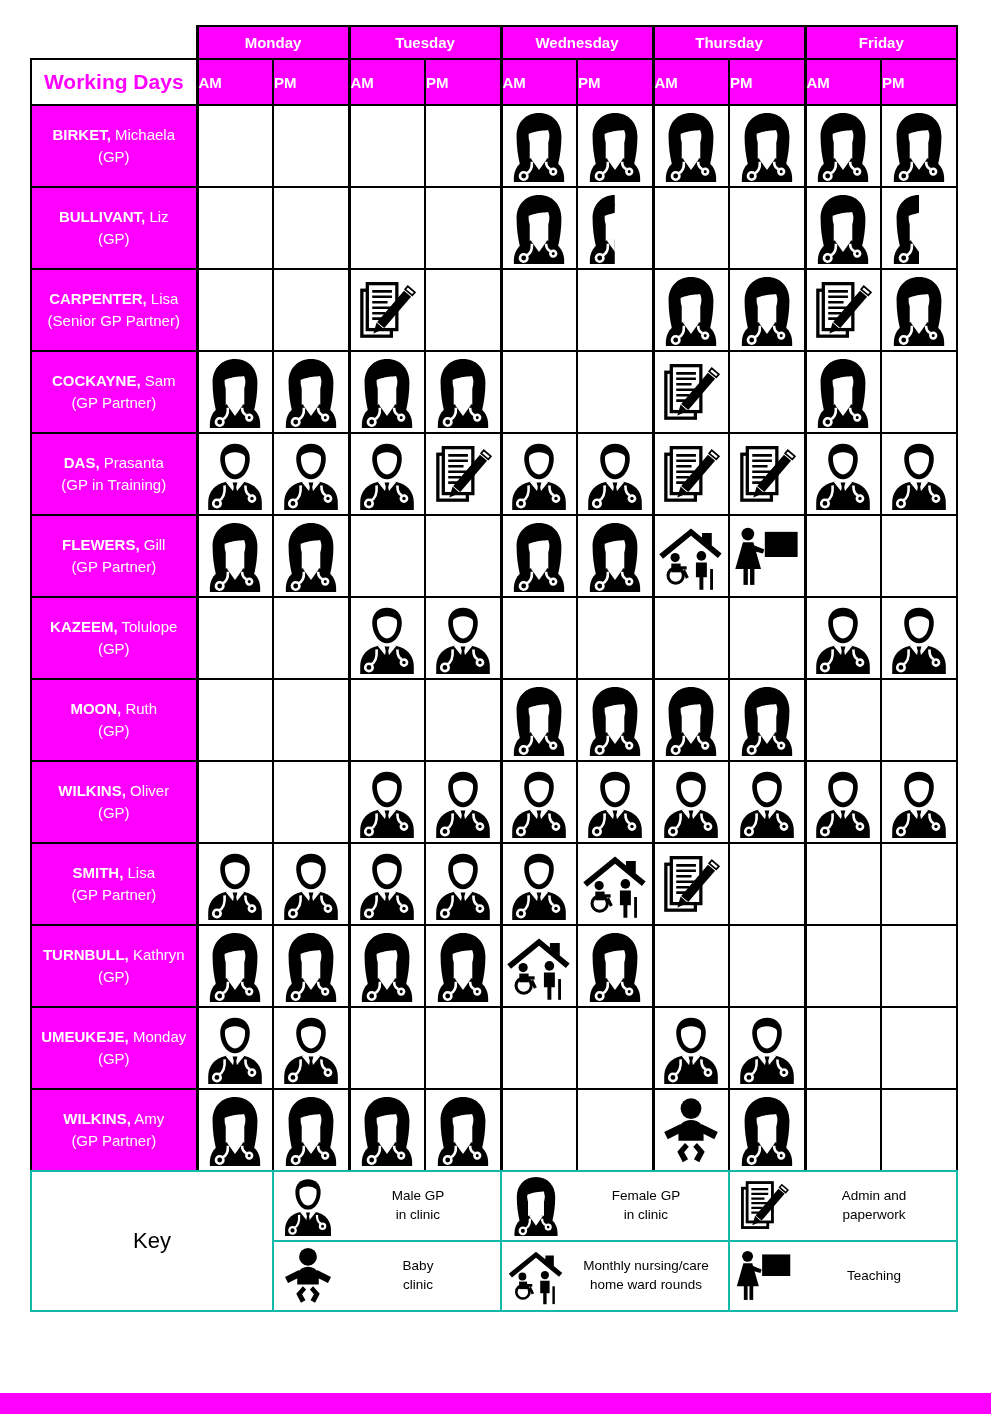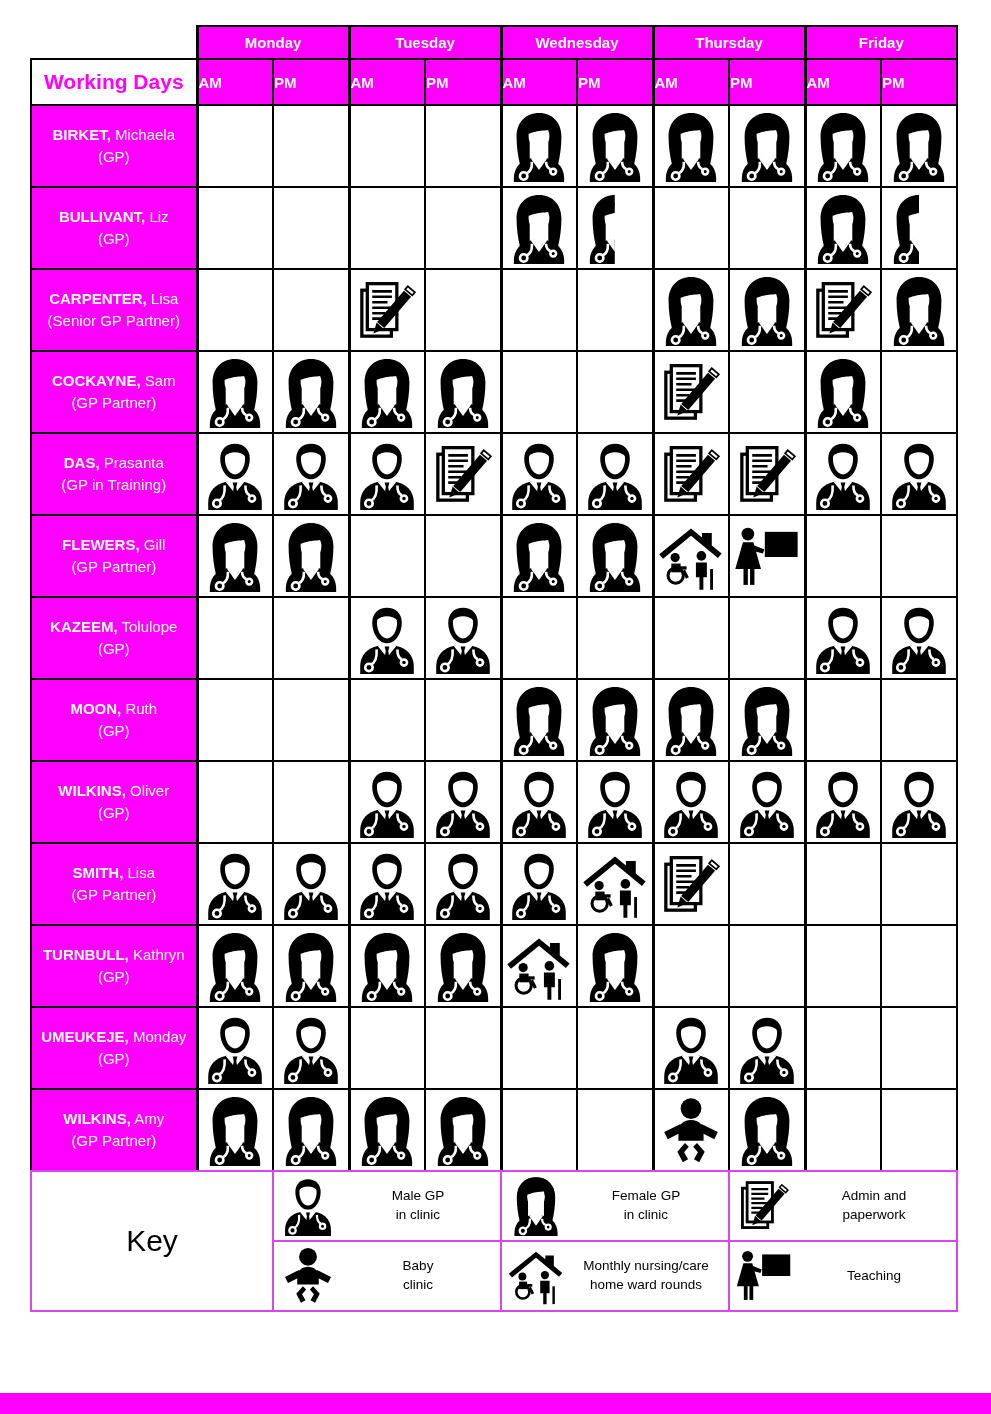--- a/index.html
+++ b/index.html
@@ -25,22 +25,22 @@
     background: var(--magenta,#f0f); color:#fff; font-size:15px; font-weight:normal;
     text-align:center; vertical-align:middle; line-height:1.5;
   }
   .doc .sn { font-weight: bold; text-align: center; }
 
   .slot { height: 82px; text-align:center; vertical-align:bottom; background:#fff; }
   .cell-icon { width:70px; height:70px; display:block; margin:0 auto 4px; fill:#000; }
   .half { clip-path: inset(0 50% 0 0); }
 
   .keytbl { width: 926px; margin-top: -2px; }
-  .keytbl td { border: 2px solid #d946ef; padding:0; background:#fff; }
-  .key-label { width:242px; font-size:30px; color:#000; text-align:center; vertical-align:middle; }
+  .keytbl td { border: 2px solid #14b8a6; padding:0; background:#fff; }
+  .key-label { width:242px; font-size:22px; color:#000; text-align:center; vertical-align:middle; }
   .key-cell  { height:70px; vertical-align:middle; }
   .kicon { display:inline-block; vertical-align:middle; width:68px; text-align:center; }
   .key-icon { width:60px; height:60px; vertical-align:middle; fill:#000; }
   .ktext {
     display:inline-block; vertical-align:middle; width: calc(100% - 74px);
     text-align:center; color:#000; font-size:13.5px; line-height:1.4;
   }
   .bottom-bar { position:absolute; left:0; bottom:0; width:991px; height:21px; background: var(--magenta,#f0f); }
   .symdefs { position:absolute; width:0; height:0; overflow:hidden; }
 </style>

